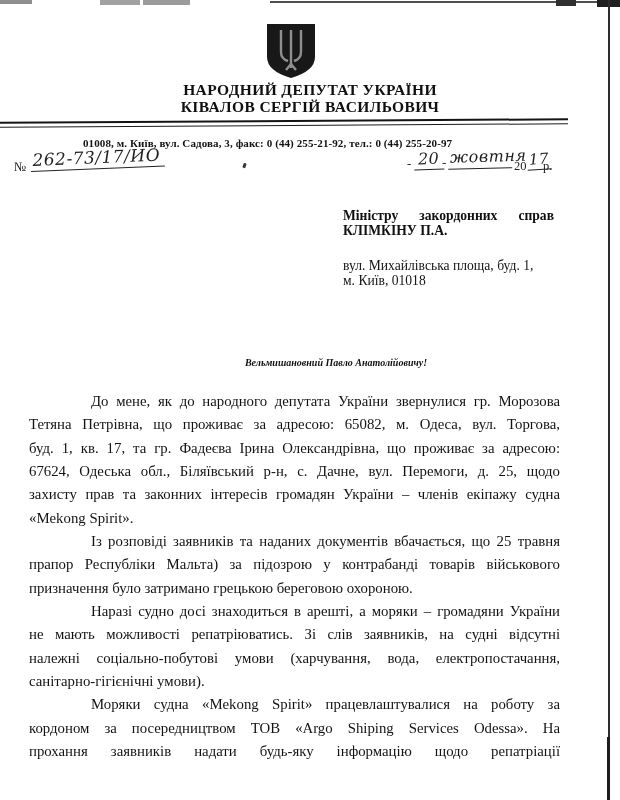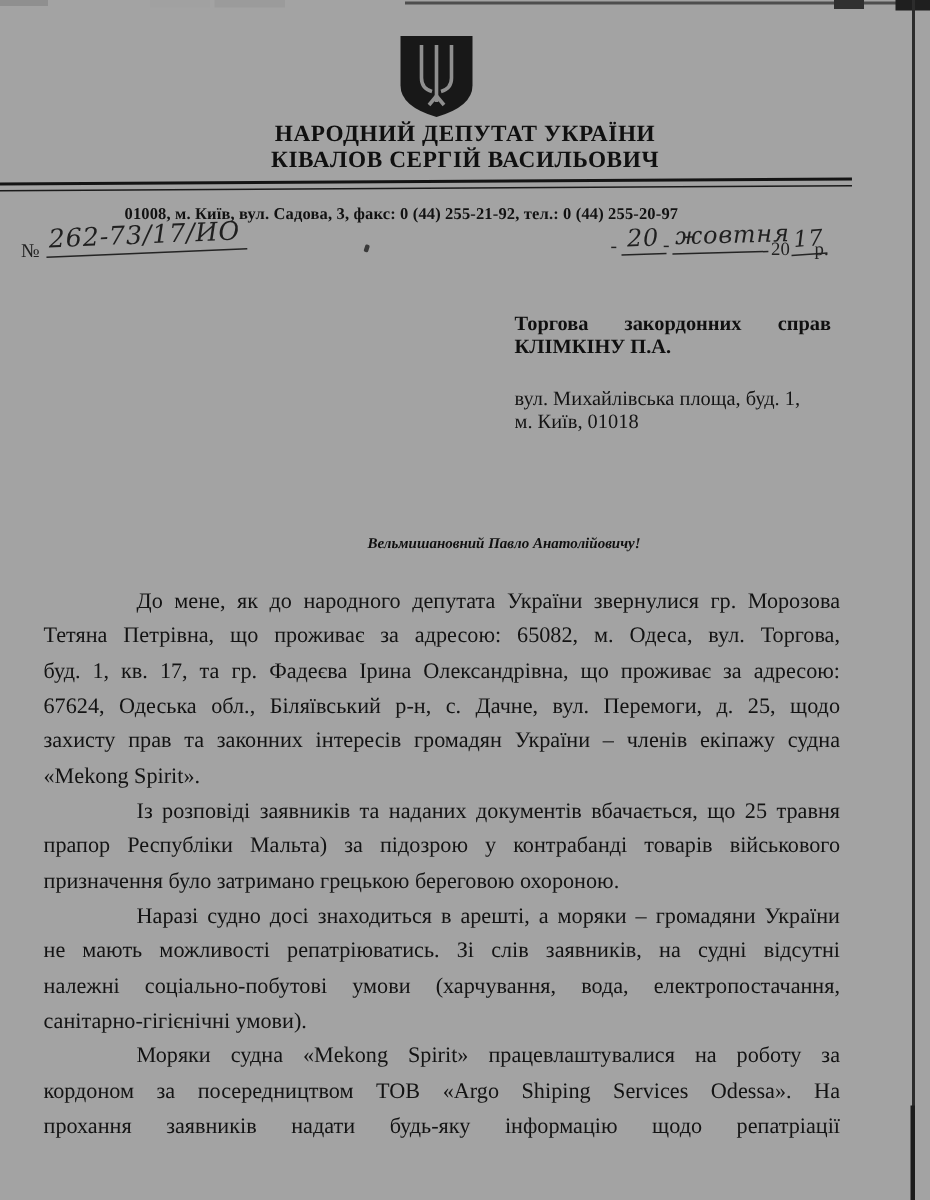--- a/index.html
+++ b/index.html
@@ -1,17 +1,17 @@
 <!DOCTYPE html>
 <html><head>
 <meta charset="utf-8">
 <style>
   html,body{margin:0;padding:0;background:#e9e9e9;}
   .page{
-    position:relative;width:620px;height:800px;background:#a3a3a3;overflow:hidden;
+    position:relative;width:620px;height:800px;background:#ffffff;overflow:hidden;
     font-family:"Liberation Serif",serif;color:#161616;
   }
   
   .emblem{position:absolute;left:266px;top:23px;width:50px;height:56px;}
   .hdr-title{
     position:absolute;left:20px;top:81px;width:580px;text-align:center;
     font-weight:700;font-size:15.5px;line-height:17px;letter-spacing:.4px;color:#101010;
   }
   .rule{
     position:absolute;left:0;top:120px;width:568px;height:3px;
@@ -121,21 +121,21 @@
 
   <span class="d-open">-</span>
   <span class="d-day hand">20</span>
   <span class="d-close">-</span>
   <span class="d-month hand">жовтня</span>
   <span class="d-century">20</span>
   <span class="d-year hand">17</span>
   <span class="d-suffix">р.</span>
 
   <div class="addressee">
-    <div class="addr-b addr-just">Торгова закордонних справ</div>
+    <div class="addr-b addr-just">Міністру закордонних справ</div>
     <div class="addr-b">КЛІМКІНУ П.А.</div>
     <div class="addr-gap"></div>
     <div class="addr-n">вул. Михайлівська площа, буд. 1,</div>
     <div class="addr-n">м. Київ, 01018</div>
   </div>
 
   <div class="salutation">Вельмишановний Павло Анатолійовичу!</div>
 
   <div class="body-block">
     <div class="ln first">До мене, як до народного депутата України звернулися гр. Морозова</div>

